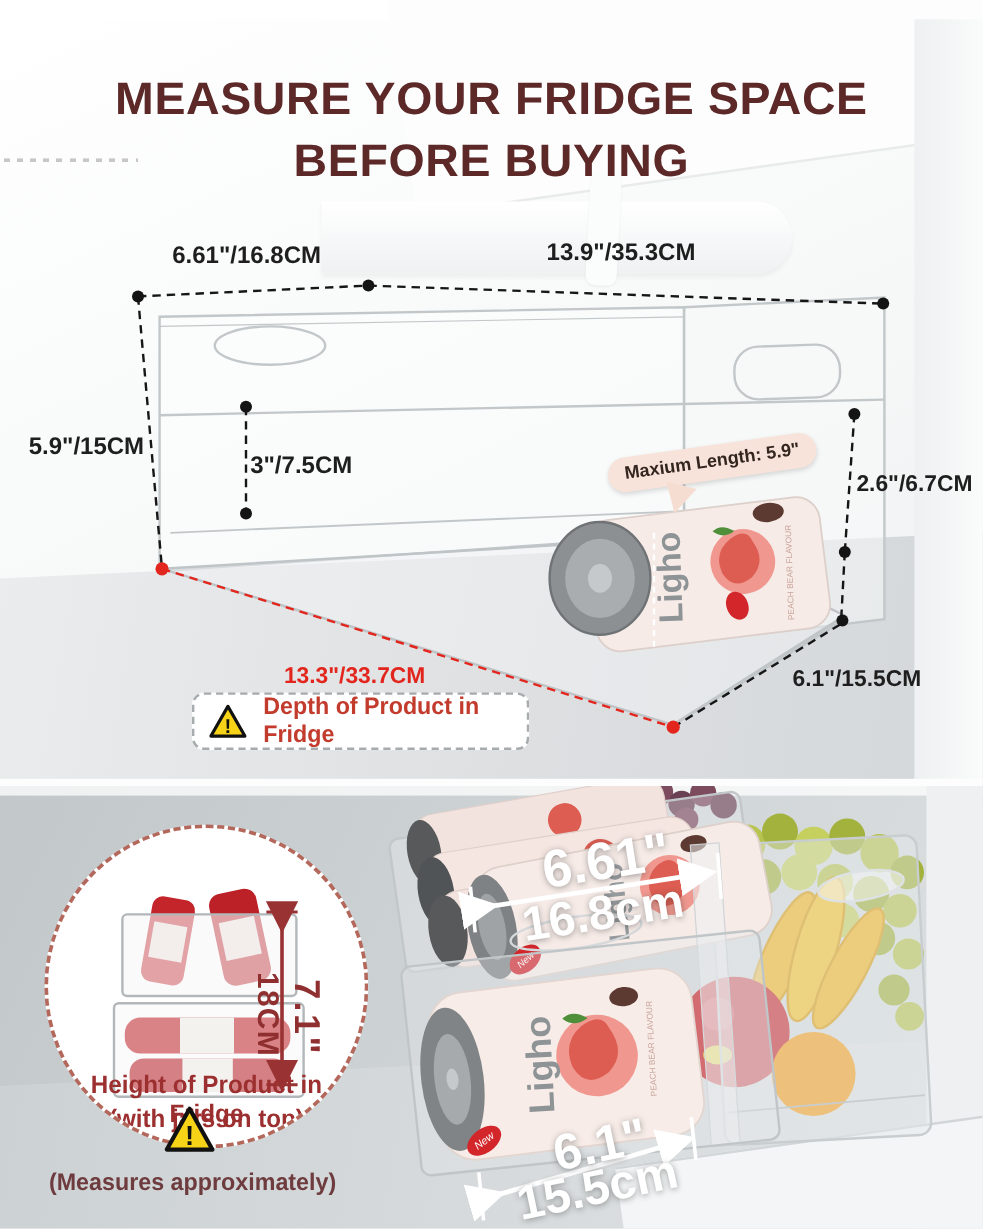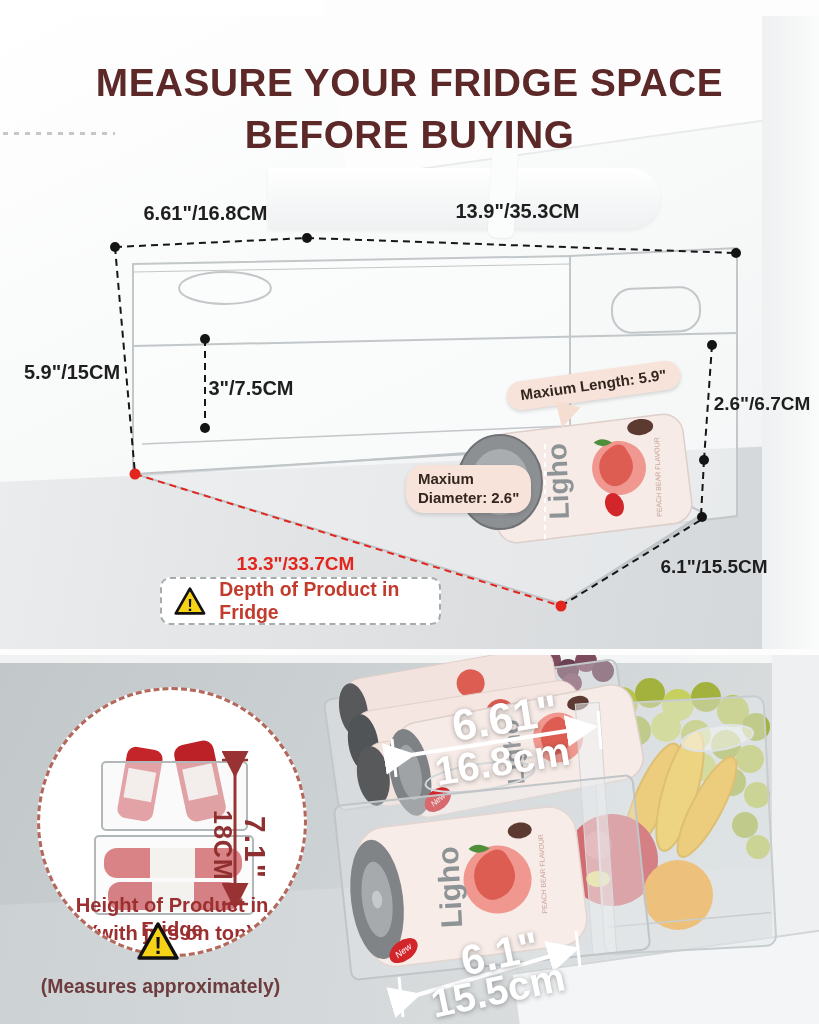--- a/index.html
+++ b/index.html
@@ -156,24 +156,20 @@
     <div id="m-width-top" class="abs meas">6.61"/16.8CM</div>
     <div id="m-depth-top" class="abs meas">13.9"/35.3CM</div>
     <div id="m-height-left" class="abs meas">5.9"/15CM</div>
     <div id="m-tier-height" class="abs meas">3"/7.5CM</div>
     <div id="m-right-height" class="abs meas">2.6"/6.7CM</div>
     <div id="m-depth-bottom" class="abs meas">13.3"/33.7CM</div>
     <div id="m-width-bottom" class="abs meas">6.1"/15.5CM</div>
 
     <div id="bubble-length" class="abs bubble">Maxium Length: 5.9"</div>
     <div id="bubble-length-pointer" class="abs"></div>
-    <div id="bubble-diameter" class="abs bubble">
-      <div>Maxium</div>
-      <div>Diameter: 2.6"</div>
-    </div>
 
     <div id="warn-box" class="abs">
       <svg width="36" height="32" viewBox="0 0 36 32">
         <polygon points="18,2 34,30 2,30" fill="#f6d317" stroke="#111111" stroke-width="3" stroke-linejoin="round"></polygon>
         <text x="18" y="27" text-anchor="middle" font-size="19" font-weight="bold" fill="#111111">!</text>
       </svg>
       <span class="warn-text">Depth of Product in Fridge</span>
     </div>
   </div>
 

